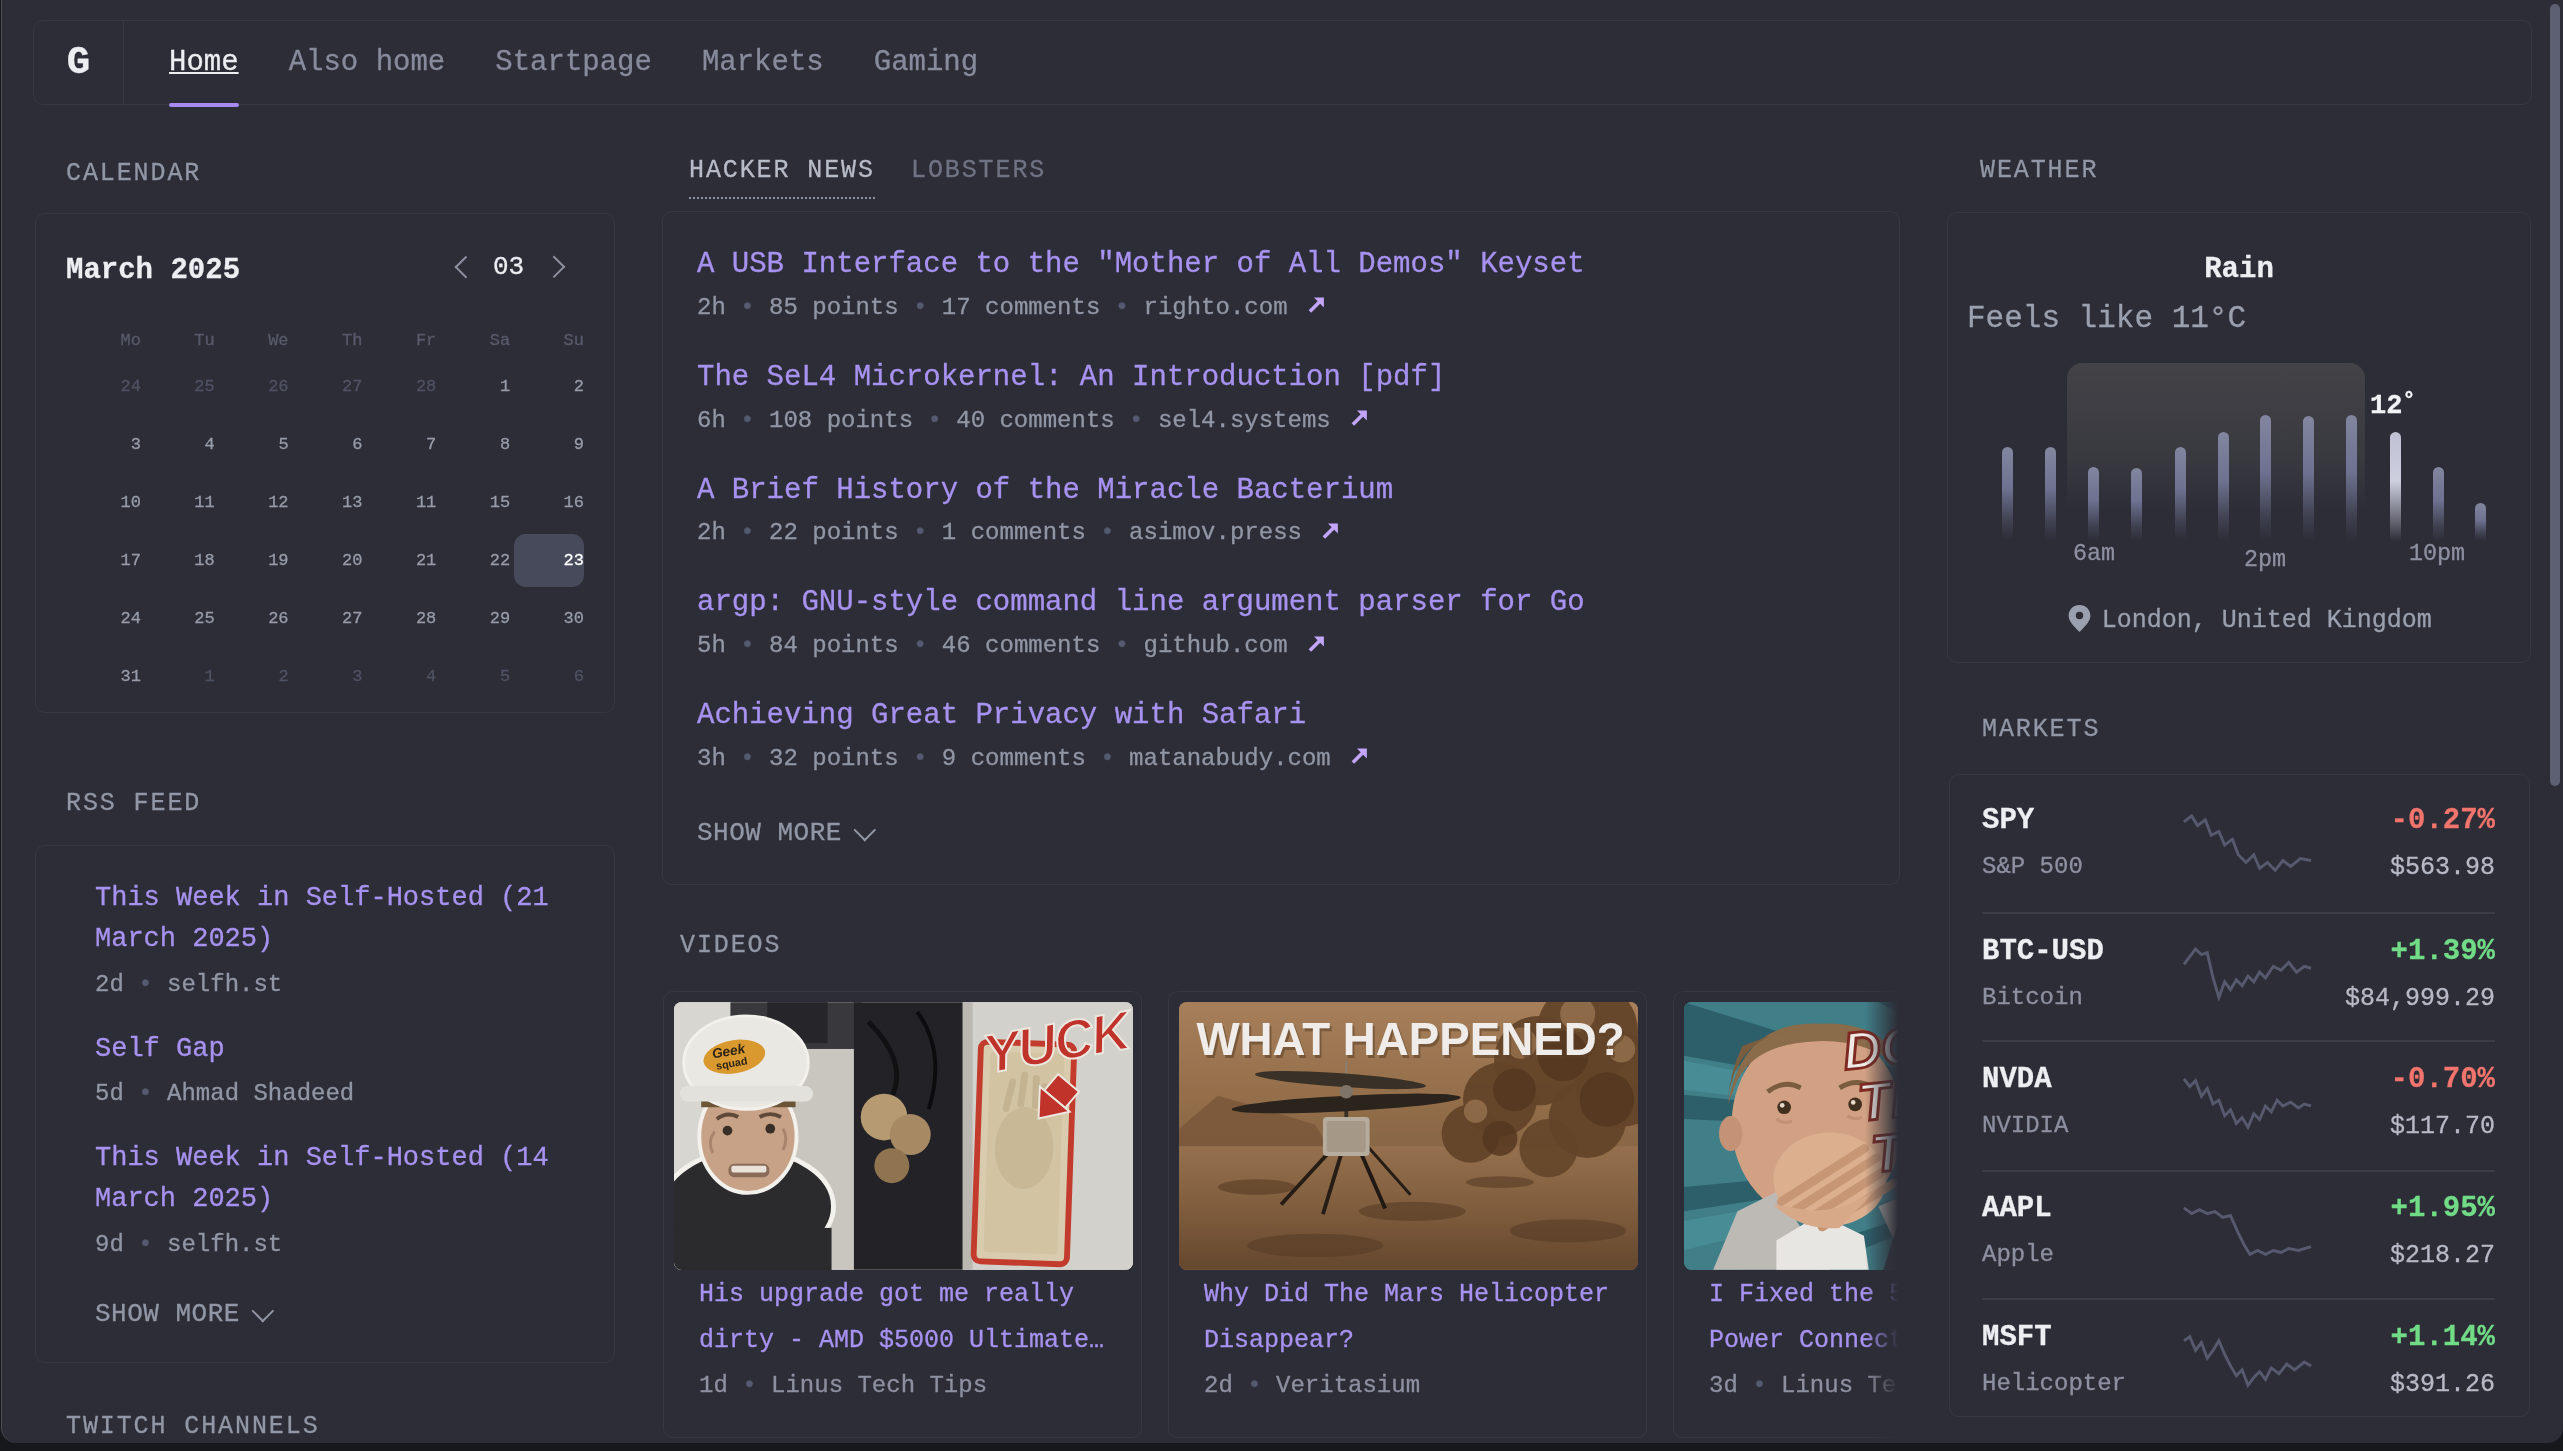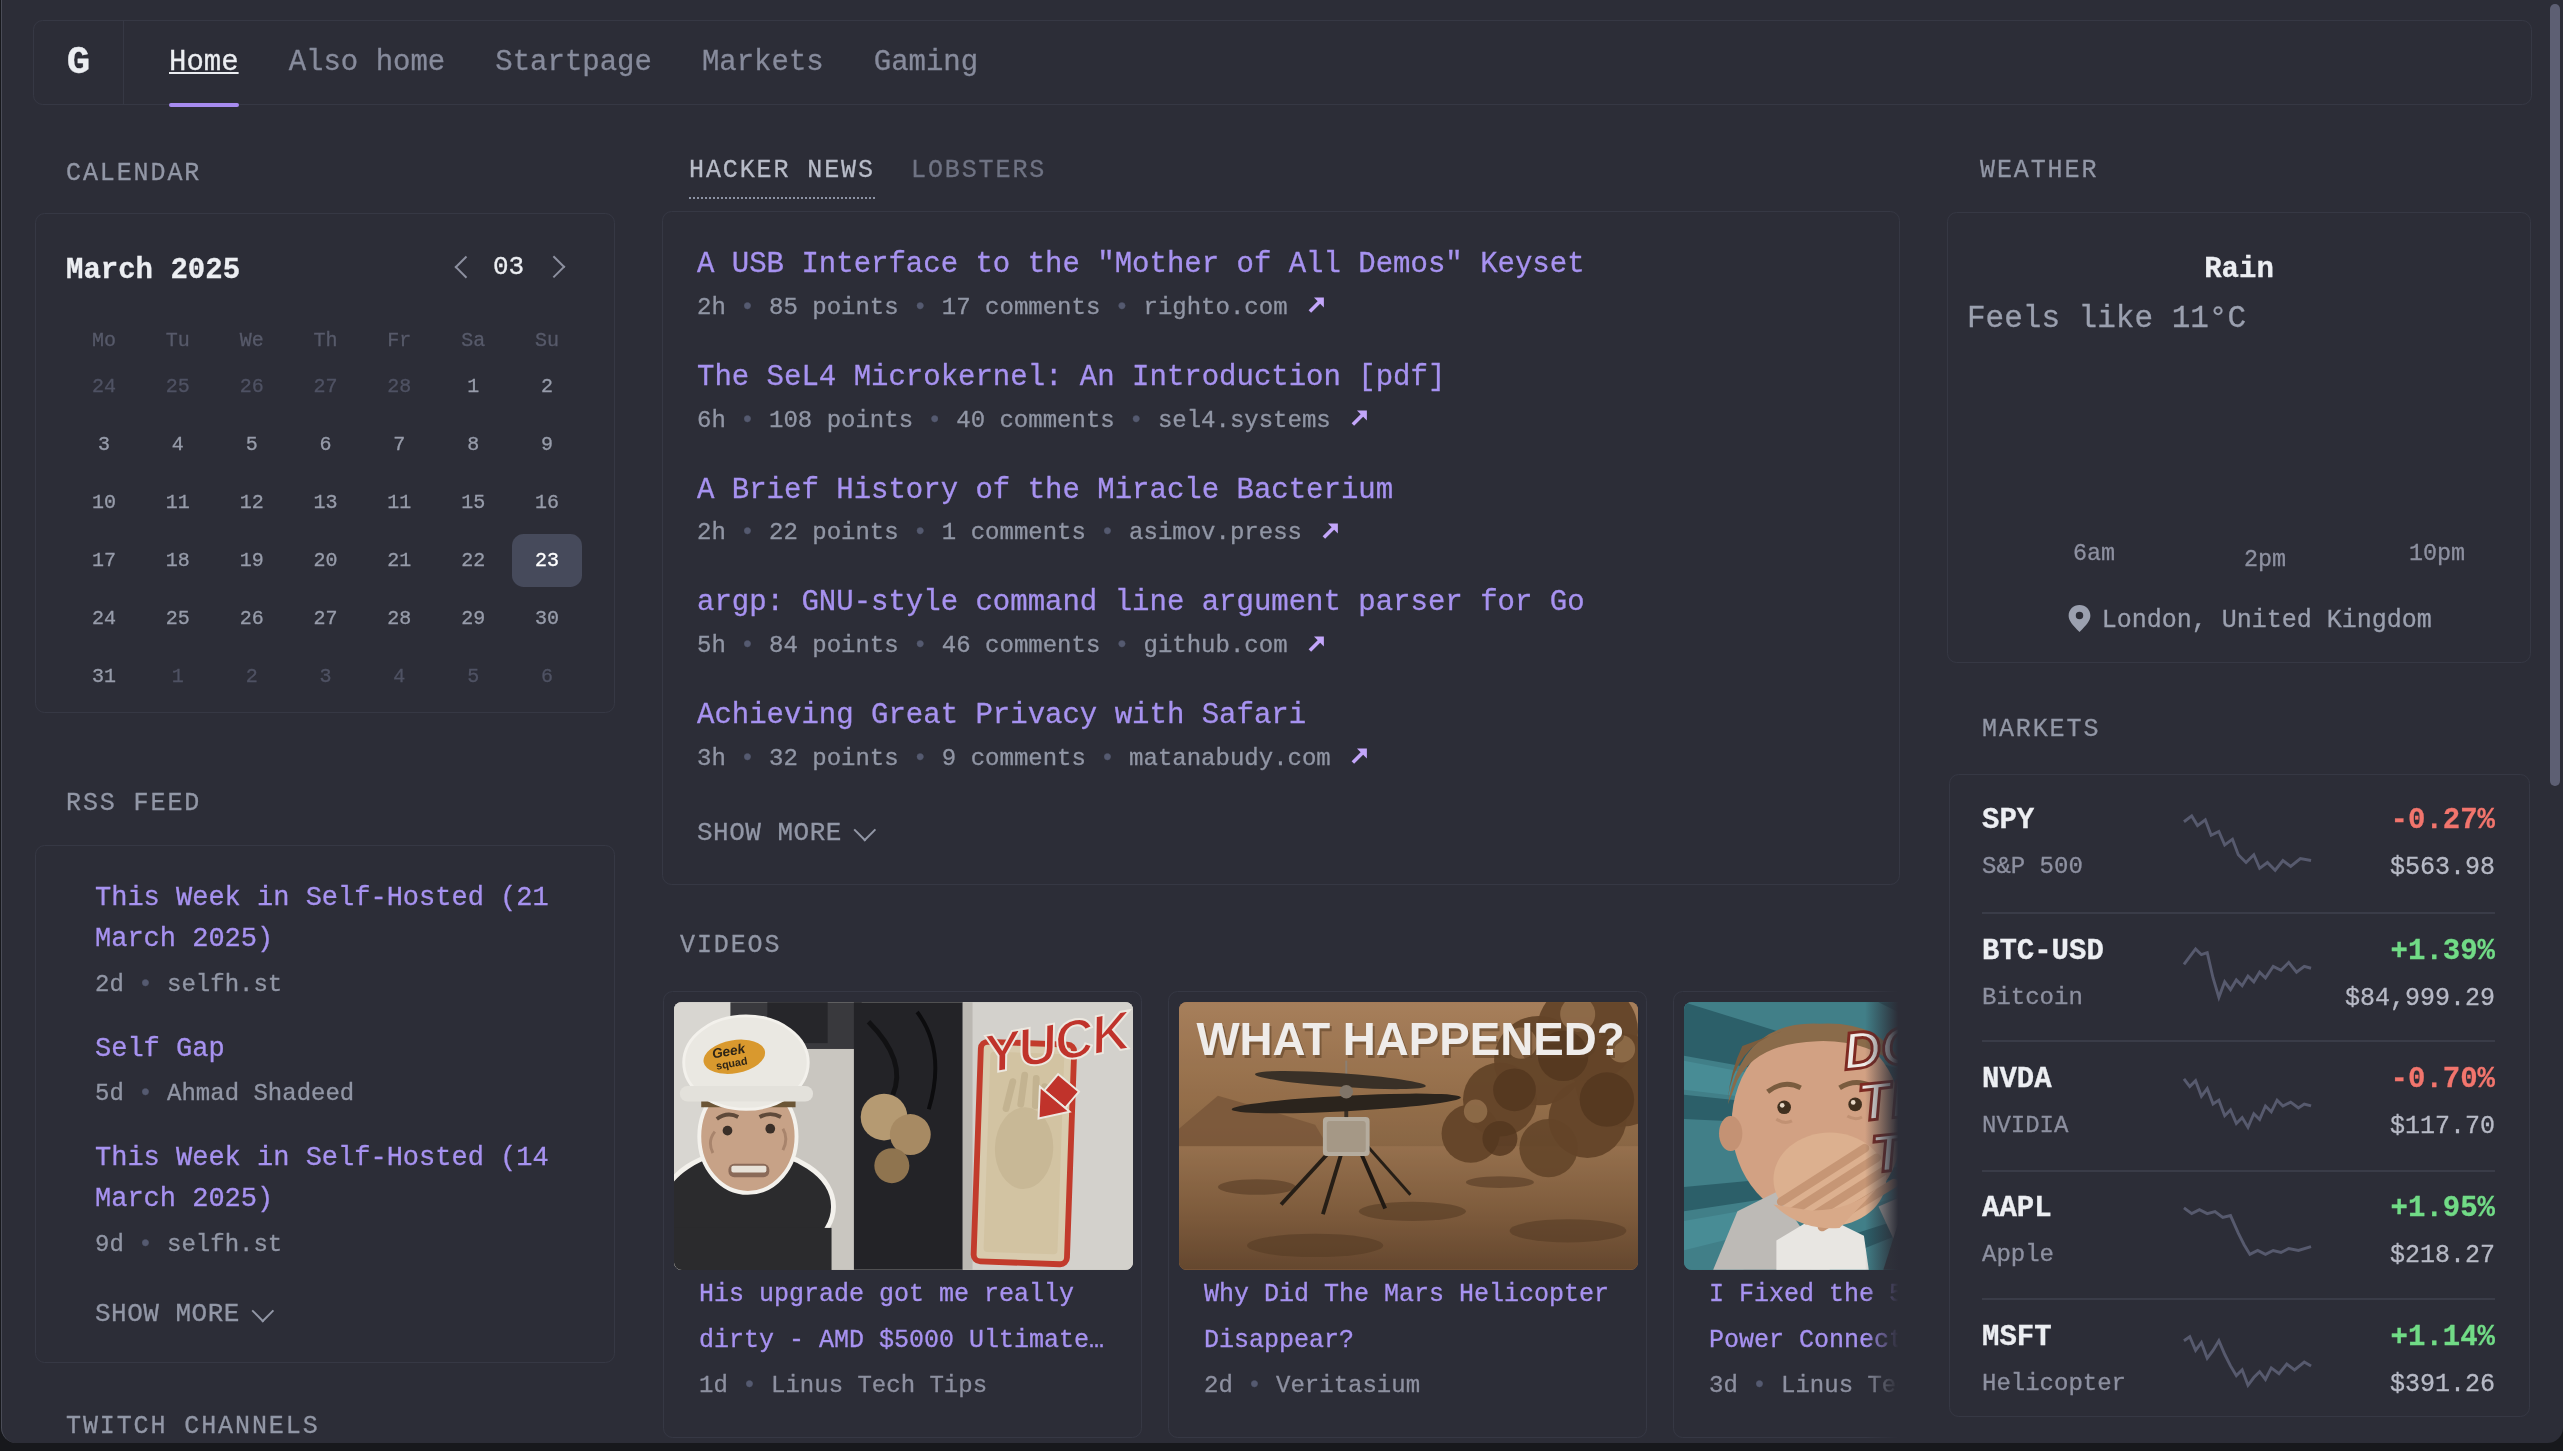--- a/index.html
+++ b/index.html
@@ -23,21 +23,21 @@
 .nav a:first-child { margin-left:45px; }
 .nav a.active { color:#eceef2;text-decoration:underline; }
 .nav a.active::after { content:""; position:absolute; left:0; right:0; bottom:-2.9px; height:3.9px; background:#a78bf0; border-radius:1.9px; }
 
 
 .cal-head { position:absolute; left:64px; top:254px; width:516px; color:#eceef2; font-size:29px; font-weight:bold; }
 .cal-nav { position:absolute; top:251px; color:#eceef2; font-size:26px; }
 .cal-grid { position:absolute; left:65px; top:324px; width:517px; }
 .cal-row[style] .cal-cell { line-height:34px; }
 .cal-row { display:flex; height:58px; }
-.cal-cell { width:74px; text-align:center; font-size:20px; color:#979caa; line-height:58px; }
+.cal-cell { width:74px; text-align:right; font-size:17px; color:#979caa; line-height:58px; }
 .wd { color:#575a6a; }
 .om { color:#4f5263; }
 .todaybox { display:inline-block; width:70px; height:53px; line-height:53px; border-radius:11.7px; background:#464a5b; color:#fff; }
 
 
 .hn-item { margin-bottom:36px; }
 .hn-title { font-size:29px; color:#a792f0; line-height:41px; }
 .hn-meta { font-size:24px; color:#9196a5; margin-top:8.8px; }
 .showmore { color:#9297a6; font-size:26px; letter-spacing:0.5px; }
 .chev { display:inline-block; width:21.4px; height:21.4px; position:relative; top:-1.9px; margin-left:13.6px; }
@@ -385,20 +385,36 @@
       <div class="vtitle">I Fixed the 50<br>Power Connecto</div>
       <div class="vmeta">3d <span class="dot">•</span> Linus Tech</div>
     </div>
     <div style="position:absolute; right:0; top:0; width:35px; height:100%; background:linear-gradient(90deg, rgba(44,45,55,0), #2c2d37 95%);"></div>
   </div>
 
   <div class="label" style="left:1978px; top:156px;">WEATHER</div>
   <div class="card" style="left:1945px; top:212px; width:584px; height:451px;"></div>
   <div class="w-cond" style="position:absolute; left:1945px; top:253px; width:584px;">Rain</div>
   <div class="w-feels" style="position:absolute; left:1965px; top:301px; width:584px;">Feels like 11°C</div>
+  <div style="position:absolute; left:1945px; top:212px; width:584px; height:451px;">
+    <div style="position:absolute; left:120px; top:151px; width:298px; height:173px; border-radius:15.6px; background:linear-gradient(180deg, rgba(209,197,172,0.14) 0%, rgba(209,197,172,0.08) 55%, rgba(209,197,172,0.0) 85%);"></div>
+    <div class="bar" style="left:55px; top:235px; height:93px;"></div>
+    <div class="bar" style="left:98px; top:235px; height:94px;"></div>
+    <div class="bar" style="left:141px; top:255px; height:74px;"></div>
+    <div class="bar" style="left:184px; top:256px; height:73px;"></div>
+    <div class="bar" style="left:228px; top:235px; height:93px;"></div>
+    <div class="bar" style="left:271px; top:220px; height:109px;"></div>
+    <div class="bar" style="left:313px; top:203px; height:126px;"></div>
+    <div class="bar" style="left:356px; top:204px; height:125px;"></div>
+    <div class="bar" style="left:399px; top:203px; height:126px;"></div>
+    <div class="bar hl" style="left:443px; top:220px; height:109px;"></div>
+    <div class="bar" style="left:486px; top:255px; height:74px;"></div>
+    <div class="bar" style="left:528px; top:291px; height:38px;"></div>
+    <div style="position:absolute; left:423px; top:177px; color:#f2f3f7; font-size:27px; font-weight:bold;">12<span style="font-size:21.4px; vertical-align:5.8px;">°</span></div>
+  </div>
   <div class="hrlbl" style="left:2071px; top:541px;">6am</div>
   <div class="hrlbl" style="left:2242px; top:547px;">2pm</div>
   <div class="hrlbl" style="left:2407px; top:541px;">10pm</div>
   <div style="position:absolute; left:2065px; top:604px; color:#9ba0af; font-size:25px;text-align:right;">
     <svg width="25" height="29" viewBox="0 0 24 28" style="vertical-align:-5.8px; margin-right:9.7px;">
         <path d="M12 1 C6 1 1.5 5.6 1.5 11.3 C1.5 16 5 20 12 27 C19 20 22.5 16 22.5 11.3 C22.5 5.6 18 1 12 1 Z M12 14.8 A3.6 3.6 0 1 1 12 7.6 A3.6 3.6 0 0 1 12 14.8 Z" fill="#9ba0af"></path>
       </svg>London, United Kingdom</div>
 
   <div class="label" style="left:1980px; top:715px;">MARKETS</div>
   <div class="card" style="left:1947px; top:774px; width:581px; height:643px;"></div>

